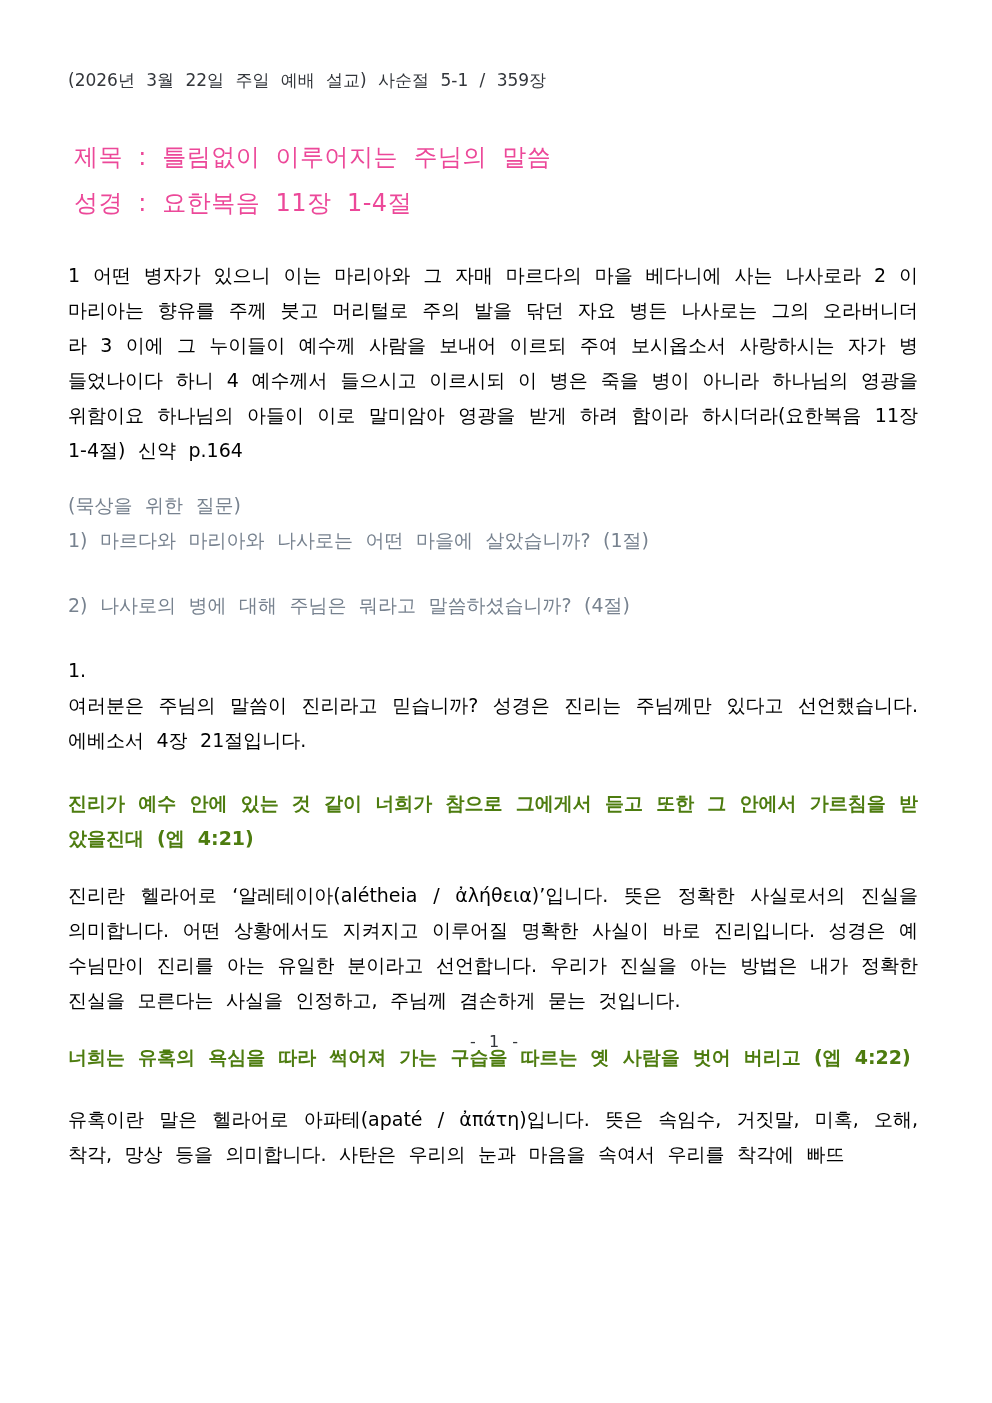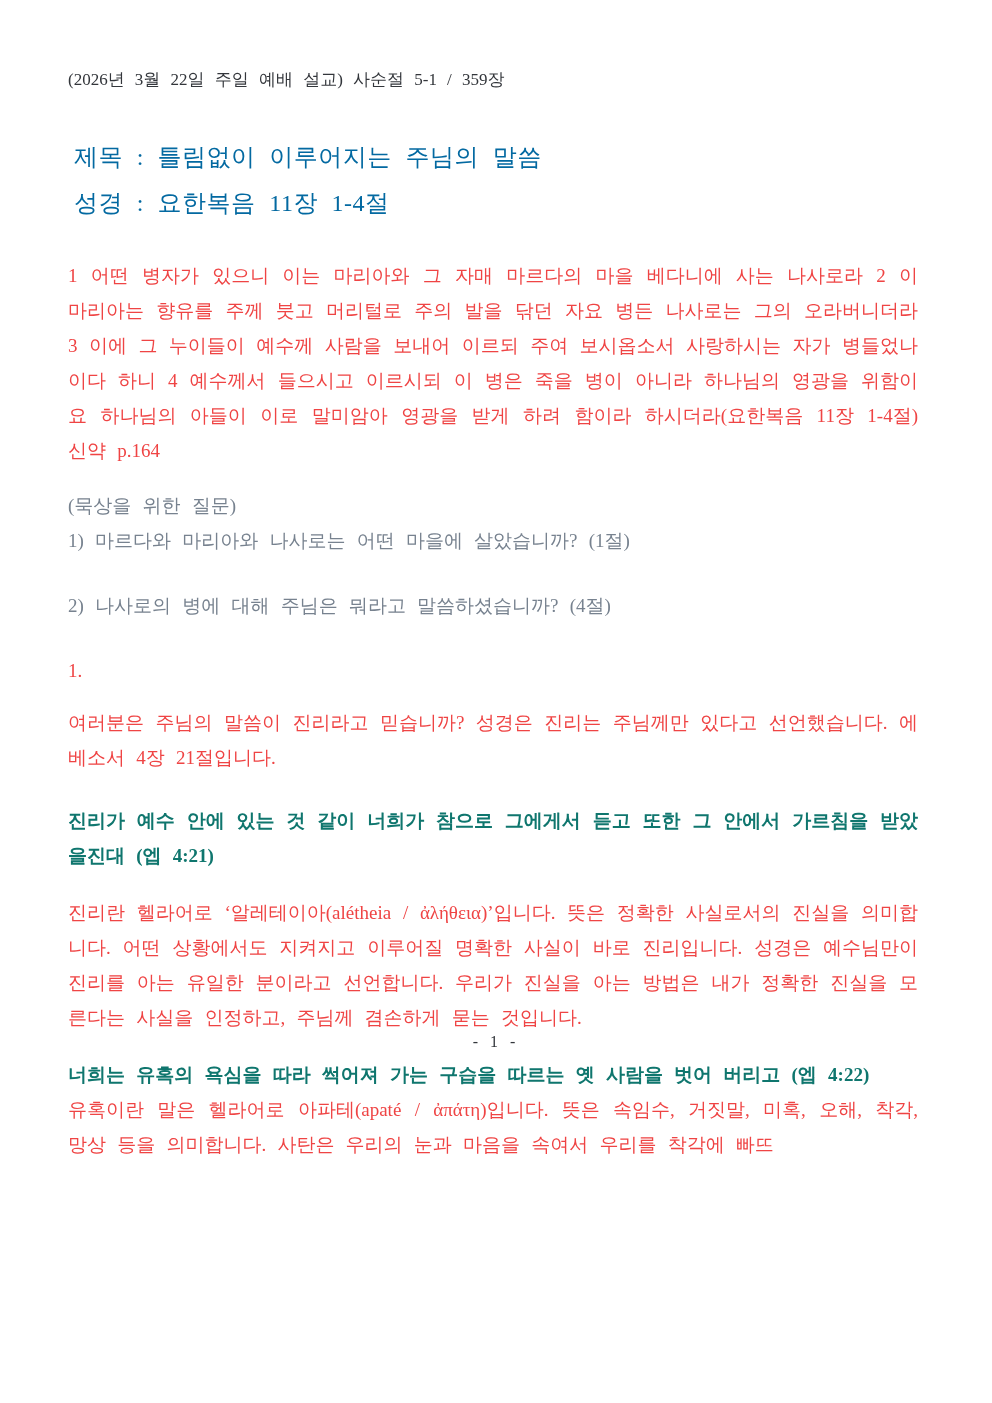--- a/index.html
+++ b/index.html
@@ -9,64 +9,63 @@
     height: 1403px;
     font-family: "DejaVu Sans", "Liberation Sans", sans-serif;
     position: relative;
     overflow: hidden;
   }
   .page {
     width: 992px;
     height: 1083px;
     padding: 68px 74px 0 68px;
     position: relative;
-    font-family: Liberation Serif, serif;
   }
   .header-line {
     font-size: 17px;
     line-height: 24px;
     color: #33363b;
     word-spacing: 0.35em;
     margin-bottom: 42px;
   }
   .title-line {
     font-size: 24px;
     line-height: 46px;
-    color: #0369a1;
+    color: #ec4899;
     font-weight: 500;
     word-spacing: 0.30em;
     letter-spacing: 0.5px;
     padding-left: 6px;
   }
   .title-block { margin-bottom: 32px; }
   .body-text {
     font-size: 19px;
     line-height: 35px;
-    color: #ef4444;
+    color: #000000;
     word-spacing: 0.34em;
     text-align: justify;
   }
   .scripture-passage { margin-bottom: 20px; }
   .muted {
     color: #77828f;
     text-align: left;
   }
   .meditation-heading { }
   .question-line { margin-bottom: 30px; }
   .question-2 { }
   .section-number { margin-bottom: 0; text-align: left; }
-  .para-1 { margin-bottom: 28px; margin-top: 17px; }
+  .para-1 { margin-bottom: 28px; }
   .verse {
     font-weight: bold;
-    color: #0f766e;
+    color: #4d7c0f;
   }
   .verse-1 { margin-bottom: 22px; }
   .para-2 { margin-bottom: 22px; }
   .para-3 { margin-bottom: 27px; }
-  .verse-2 { }
+  .verse-2 { margin-bottom: 27px; }
   .para-4 { margin-bottom: 0; }
   .footer-line {
     position: absolute;
     left: 0;
     bottom: 32px;
     width: 100%;
     text-align: center;
     font-size: 16px;
     letter-spacing: 4px;
     color: #33363b;

